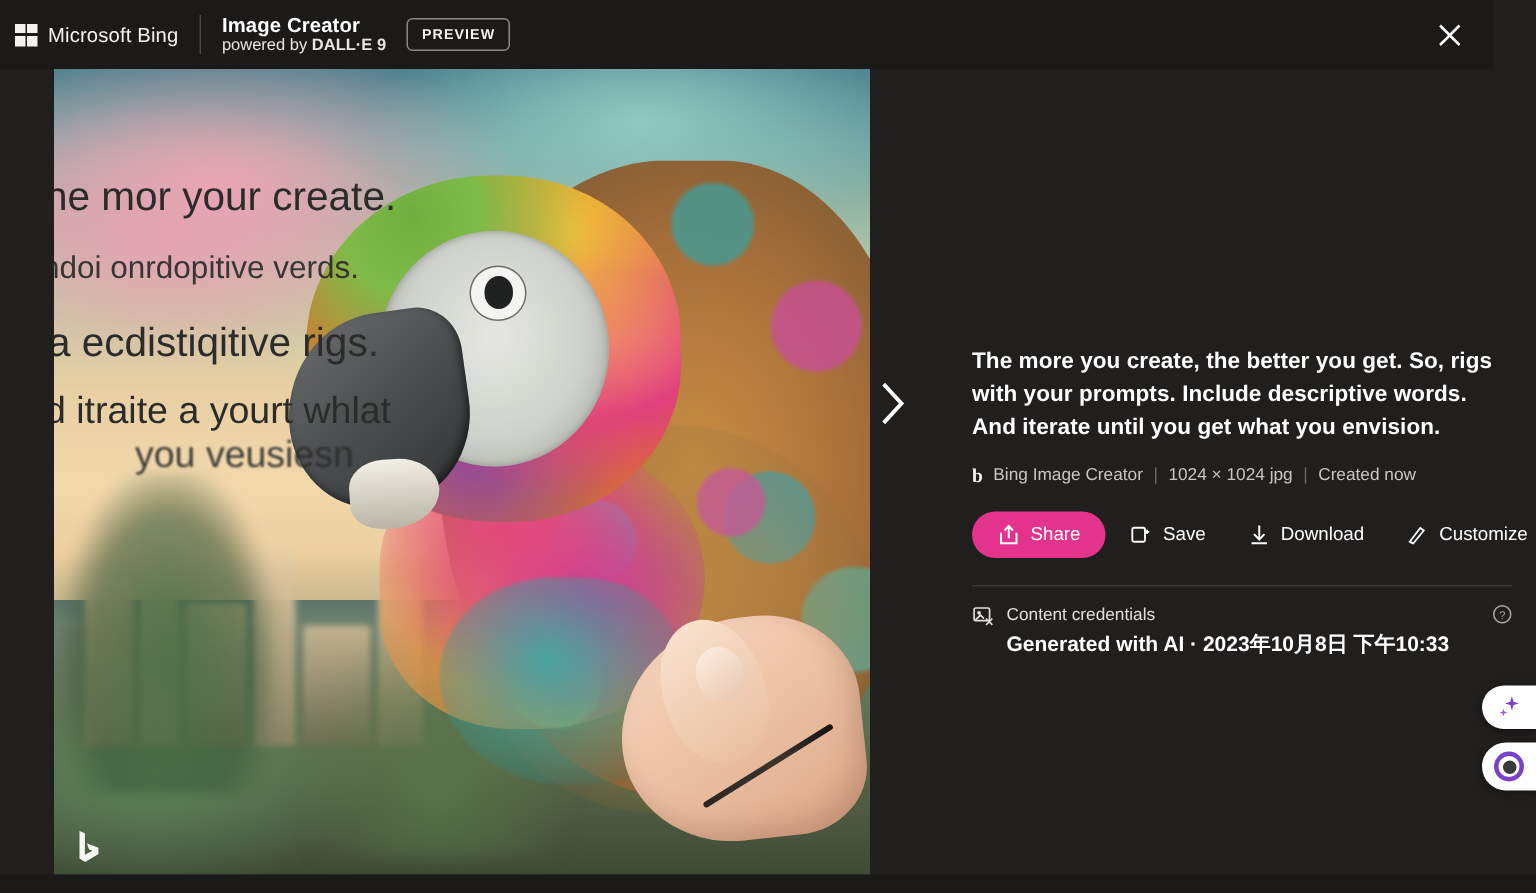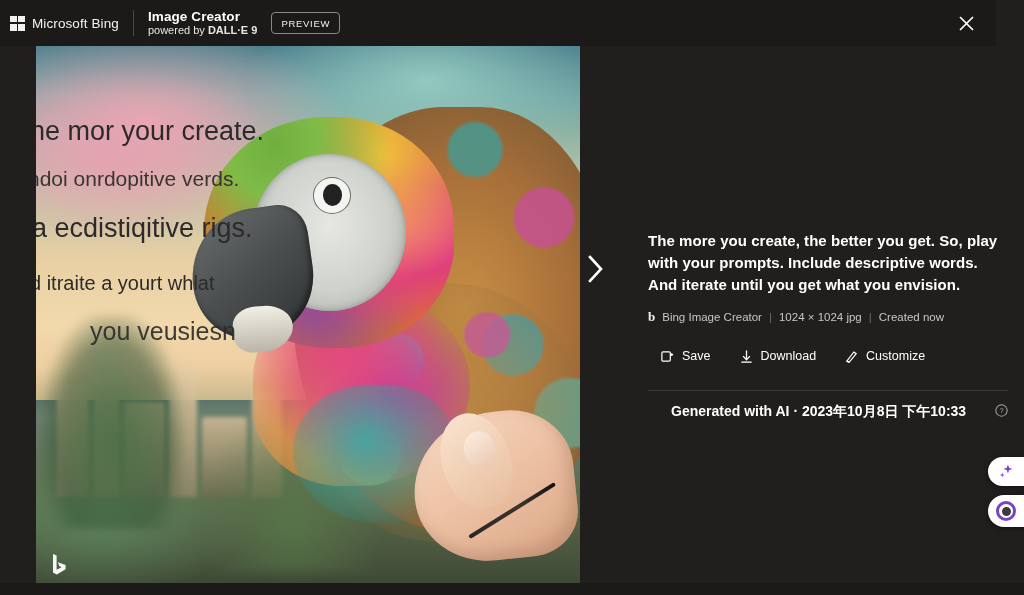--- a/index.html
+++ b/index.html
@@ -20,21 +20,21 @@
   .ms-grid { width: 15px; height: 15px; display: grid; grid-template-columns: 1fr 1fr; grid-template-rows: 1fr 1fr; gap: 1.6px; }
   .ms-grid i { display: block; background: #f3f2f1; }
   .ms-name { color: #f3f2f1; font-size: 13.5px; letter-spacing: .1px; white-space: nowrap; }
   .hdr-div { width: 1px; height: 26px; background: #4a4745; margin: 0 14px 0 14px; }
   .creator-block { display: flex; flex-direction: column; justify-content: flex-start; line-height: 1.12; }
   .creator-title { color: #ffffff; font-size: 13.5px; font-weight: bold; letter-spacing: .1px; }
   .creator-sub { color: #e8e6e3; font-size: 11px; }
   .creator-sub b { font-weight: bold; }
   .preview-badge {
     margin-left: 14px; border: 1px solid #8a8886; border-radius: 4px;
-    color: #f3f2f1; font-size: 9.5px; font-weight: normal; letter-spacing: .7px;
+    color: #f3f2f1; font-size: 9.5px; font-weight: bold; letter-spacing: .7px;
     padding: 5px 9px 4px 9px; background: transparent; white-space: nowrap;
   }
   .close-btn {
     position: absolute; right: 14px; top: 50%; transform: translateY(-50%);
     width: 32px; height: 32px; display: flex; align-items: center; justify-content: center;
     color: #ffffff; background: transparent; border: none; cursor: pointer;
   }
 
   
   .stage { position: absolute; left: 0; top: 46px; width: 616px; height: 445px; background: #211f1e; }
@@ -88,22 +88,22 @@
   }
 
   
   .garble {
     position: absolute; left: 0; top: 13%; width: 100%; padding-left: 2px;
     color: #2b2b2b; font-family: "Liberation Sans", sans-serif;
   }
   .garble div { white-space: nowrap; font-weight: normal; }
   .gl1 { font-size: 27px; margin-left: -8px; margin-bottom: 20px; filter: blur(.35px); }
   .gl2 { font-size: 21px; margin-left: -10px; margin-bottom: 22px; filter: blur(.5px); opacity: .92; }
-  .gl3 { font-size: 27px; margin-left: -6px; margin-bottom: 28px; filter: blur(.35px); }
-  .gl4 { font-size: 20px; margin-left: -8px; margin-bottom: 22px; filter: blur(.45px); }
+  .gl3 { font-size: 27px; margin-left: -6px; margin-bottom: 16px; filter: blur(.35px); }
+  .gl4 { font-size: 25px; margin-left: -8px; filter: blur(.45px); }
   .gl5 { font-size: 25px; margin-left: 52px; filter: blur(.55px); opacity: .9; }
 
   
   .parrot { position: absolute; right: -2%; top: 8%; width: 74%; height: 86%; }
   .plume {
     position: absolute; right: -4%; top: 4%; width: 78%; height: 92%;
     border-radius: 50% 42% 46% 54%;
     background:
       radial-gradient(circle at 22% 18%, rgba(214,162,78,.95) 0 8%, rgba(214,162,78,0) 9%),
       radial-gradient(circle at 58% 10%, rgba(76,150,140,.9) 0 6%, rgba(76,150,140,0) 7%),
@@ -327,32 +327,40 @@
       </div>
     </div>
     <button class="next-chevron">
       <svg width="17" height="28" viewBox="0 0 17 28">
         <path d="M3 2 L14 14 L3 26" stroke="currentColor" stroke-width="2.6" fill="none" stroke-linecap="square"></path>
       </svg>
     </button>
   </div>
 
   <div class="panel">
-    <div class="prompt-text">The more you create, the better you get. So, play with your prompts. Include descriptive words. And iterate until you get what you envision.</div>
+    <div class="prompt-text">The more you create, the better you get. So, rigs with your prompts. Include descriptive words. And iterate until you get what you envision.</div>
 
     <div class="meta-row">
       <span class="meta-b">b</span>
       <span>Bing Image Creator</span>
       <span class="meta-sep">|</span>
       <span>1024 × 1024 jpg</span>
       <span class="meta-sep">|</span>
       <span>Created now</span>
     </div>
 
     <div class="actions">
+      <button class="btn primary">
+        <svg width="15" height="15" viewBox="0 0 16 16">
+          <path d="M2.5 6.5 L2.5 14 L13.5 14 L13.5 6.5" stroke="currentColor" stroke-width="1.4" fill="none"></path>
+          <path d="M8 10.5 L8 2.2" stroke="currentColor" stroke-width="1.4" fill="none"></path>
+          <path d="M5 5 L8 1.8 L11 5" stroke="currentColor" stroke-width="1.4" fill="none"></path>
+        </svg>
+        <span>Share</span>
+      </button>
       <button class="btn">
         <svg width="15" height="15" viewBox="0 0 16 16">
           <rect x="2" y="3" width="9" height="10" rx="1.3" stroke="currentColor" stroke-width="1.3" fill="none"></rect>
           <path d="M11 6 L14 6 M12.5 4.5 L12.5 7.5" stroke="currentColor" stroke-width="1.3" fill="none"></path>
         </svg>
         <span>Save</span>
       </button>
       <button class="btn">
         <svg width="15" height="15" viewBox="0 0 16 16">
           <path d="M8 1.5 L8 11" stroke="currentColor" stroke-width="1.4" fill="none"></path>
@@ -366,20 +374,29 @@
           <path d="M3 13 L10.5 3.2 L13 5 L5.5 14.2 Z" stroke="currentColor" stroke-width="1.3" fill="none"></path>
           <path d="M3 13 L5.5 14.2" stroke="currentColor" stroke-width="1.3" fill="none"></path>
         </svg>
         <span>Customize</span>
       </button>
     </div>
 
     <div class="divider"></div>
 
     <div class="credentials">
+      <div class="cred-head">
+        <svg width="15" height="15" viewBox="0 0 16 16">
+          <rect x="1.5" y="2.5" width="11" height="9" rx="1.2" stroke="currentColor" stroke-width="1.2" fill="none"></rect>
+          <circle cx="5" cy="6" r="1.3" fill="currentColor"></circle>
+          <path d="M2.5 11 L6 7.5 L8.5 10" stroke="currentColor" stroke-width="1.2" fill="none"></path>
+          <path d="M10 10 L14.5 14.5 M14.5 10 L10 14.5" stroke="currentColor" stroke-width="1.1" fill="none"></path>
+        </svg>
+        <span>Content credentials</span>
+      </div>
       <div class="cred-body">Generated with AI · 2023年10月8日 下午10:33</div>
       <span class="help-icon">
         <svg width="13" height="13" viewBox="0 0 14 14">
           <circle cx="7" cy="7" r="6.1" stroke="currentColor" stroke-width="1.1" fill="none"></circle>
           <text x="7" y="10.2" font-size="8" fill="currentColor" text-anchor="middle" font-family="Liberation Sans, sans-serif">?</text>
         </svg>
       </span>
     </div>
   </div>
 

